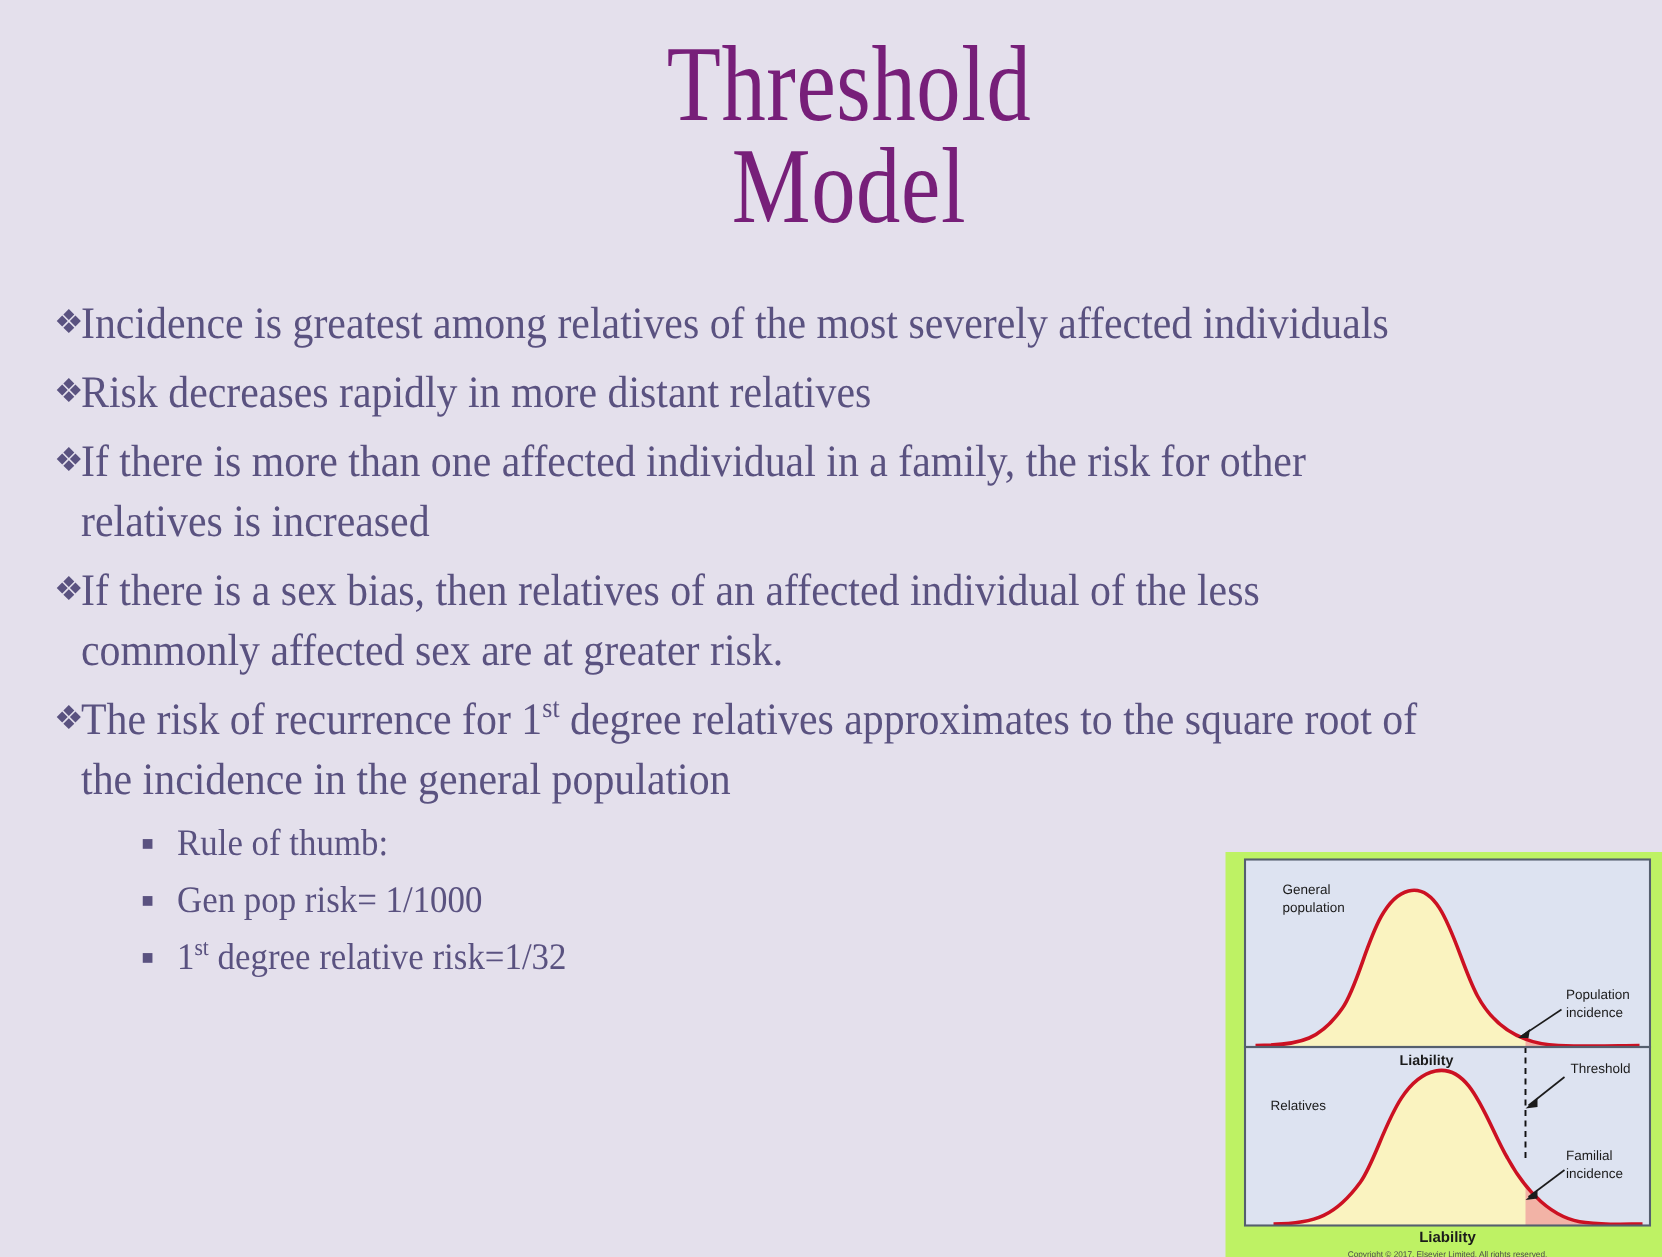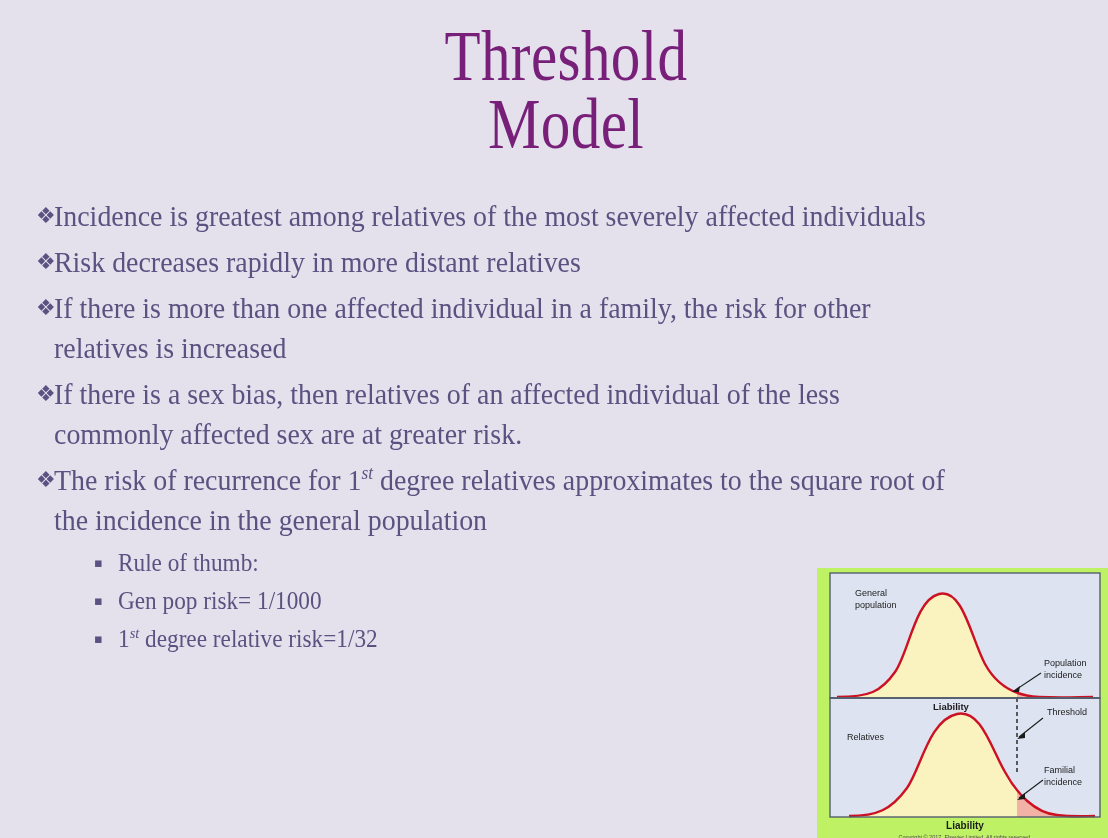--- a/index.html
+++ b/index.html
@@ -99,21 +99,20 @@
     font-size: 25px;
     line-height: 34px;
     transform: scaleX(0.93);
     transform-origin: left center;
     width: 107.5%;
   }
   sup {
     font-size: 0.62em;
     vertical-align: super;
     line-height: 0;
-    font-style: italic;
   }
 
   
   .figure-wrap {
     position: absolute;
     left: 805px;
     top: 568px;
     width: 303px;
     height: 270px;
     background: #bef264;

